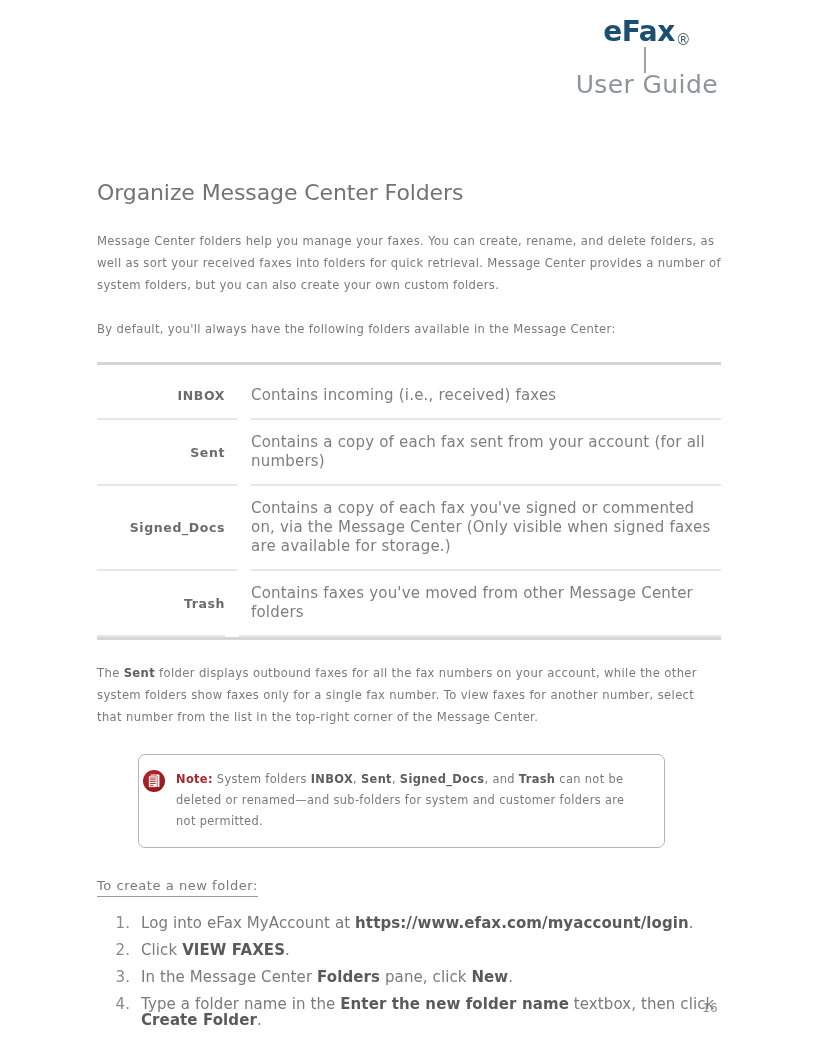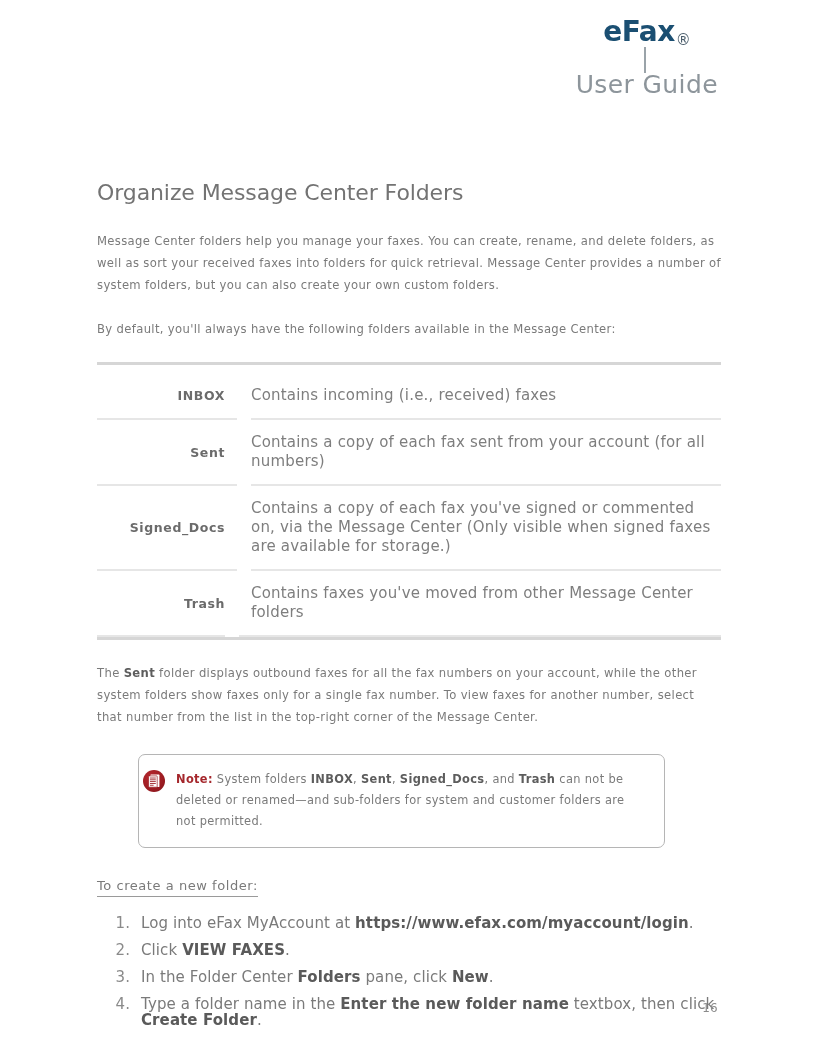--- a/index.html
+++ b/index.html
@@ -280,21 +280,21 @@
     <div class="note-text"><span class="note-label">Note:</span><span> System folders </span><b>INBOX</b><span>, </span><b>Sent</b><span>, </span><b>Signed_Docs</b><span>, and </span><b>Trash</b><span> can not be deleted or renamed—and sub-folders for system and customer folders are not permitted.</span></div>
   </div>
 
   <div class="heading-block">
     <h2 class="proc-heading">To create a new folder:</h2>
   </div>
 
   <ol class="steps">
     <li><span>Log into eFax MyAccount at </span><b>https://www.efax.com/myaccount/login</b><span>.</span></li>
     <li><span>Click </span><b>VIEW FAXES</b><span>.</span></li>
-    <li><span>In the Folder Center </span><b>Folders</b><span> pane, click </span><b>New</b><span>.</span></li>
+    <li><span>In the Message Center </span><b>Folders</b><span> pane, click </span><b>New</b><span>.</span></li>
     <li><span>Type a folder name in the </span><b>Enter the new folder name</b><span> textbox, then click </span><b>Create Folder</b><span>.</span></li>
   </ol>
 
   <div class="heading-block" style="margin-top:6px;">
     <h2 class="proc-heading">To rename a folder:</h2>
   </div>
 
 </div>
 
 <div class="page-number">16</div>

